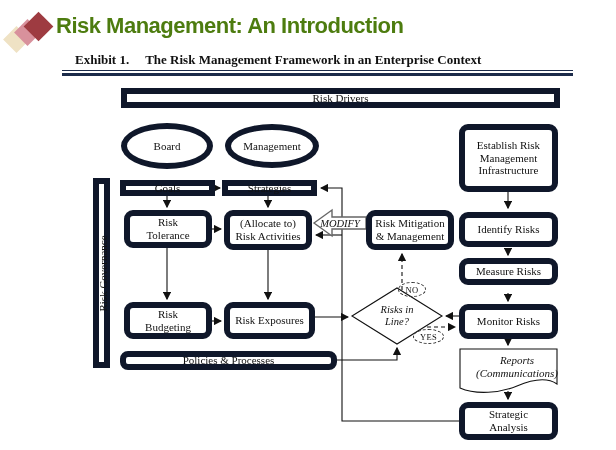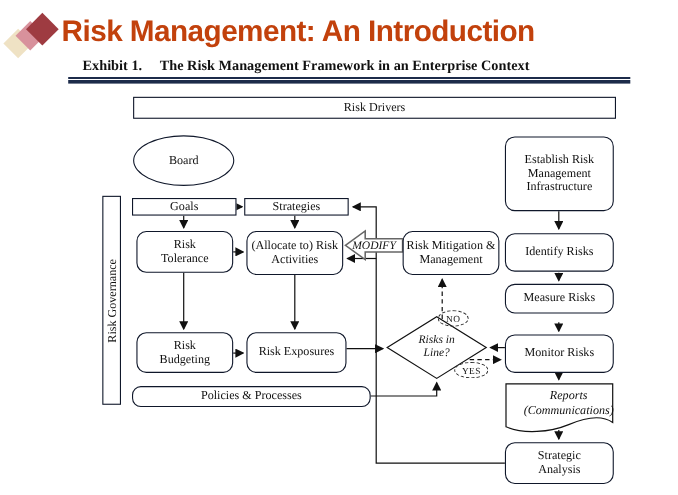--- a/index.html
+++ b/index.html
@@ -5,30 +5,30 @@
   html,body{margin:0;padding:0;background:#fff;}
   .canvas{position:relative;width:616px;height:450px;background:#fff;overflow:hidden;
           font-family:"Liberation Serif",serif;color:#111;}
   
   .logo-diamond{position:absolute;transform:rotate(45deg);}
   .d1{width:19px;height:19px;left:7px;top:30px;background:#EFE2C4;}
   .d2{width:19px;height:19px;left:18px;top:23px;background:#D8919C;}
   .d3{width:21px;height:21px;left:28px;top:16px;background:#9E3B41;}
   .page-title{position:absolute;left:56px;top:13px;width:540px;
               font-family:"Liberation Sans",sans-serif;font-weight:bold;
-              font-size:27px;letter-spacing:-0.5px;color:#c2410c;white-space:nowrap;}
+              font-size:22px;letter-spacing:-0.5px;color:#4d7c0f;white-space:nowrap;}
   .exhibit{position:absolute;left:75px;top:52px;width:520px;font-weight:bold;
            font-size:13px;white-space:nowrap;}
   .exhibit .gap{display:inline-block;width:16px;}
   .rule{position:absolute;left:62px;top:70px;width:511px;height:6px;
         background:linear-gradient(#1C2B4A 0 1.5px,#fff 1.5px 2.6px,#1C2B4A 2.6px 100%);}
   
   .flow{position:absolute;left:0;top:0;width:616px;height:450px;}
   .connectors{position:absolute;left:0;top:0;z-index:1;}
-  .node{position:absolute;z-index:2;box-sizing:border-box;border:1px solid #0f172a;
+  .node{position:absolute;z-index:2;box-sizing:border-box;border:6px solid #0f172a;
         background:#fff;display:flex;align-items:center;justify-content:center;
         text-align:center;font-size:11px;line-height:1.15;}
   .rect{border-radius:0;}
   .round{border-radius:9px;}
   .soft{border-radius:8px;}
   .ellipse{border-radius:50%;}
   .overlay-label{position:absolute;z-index:3;display:flex;align-items:center;
         justify-content:center;text-align:center;background:transparent;border:none;font-style:italic;}
   .dashed-ellipse{position:absolute;z-index:4;box-sizing:border-box;
         border:1px dashed #333;border-radius:50%;background:transparent;
@@ -82,20 +82,21 @@
         <path d="M402,290 L402,254" marker-end="url(#arr)"></path>
         <path d="M427,327 L455,327" marker-end="url(#arr)"></path>
       </g>
       <polygon points="352,316 397,288 442,316 397,344" fill="#fff" stroke="#111" stroke-width="1.1"></polygon>
       <polygon points="314,223 332,210 332,217 366,217 366,229 332,229 332,236" fill="#fff" stroke="#666" stroke-width="1.4"></polygon>
       <path d="M460,349 L557,349 L557,384 C547,377 531,380 517,386 C500,393 476,395 460,388 Z" fill="#fff" stroke="#111" stroke-width="1.1"></path>
     </svg>
 
     <div class="node rect" style="left:121px;top:88px;width:439px;height:20px;">Risk Drivers</div>
     <div class="node ellipse" style="left:121px;top:123px;width:92px;height:46px;">Board</div>
+    <div class="node ellipse" style="left:225px;top:124px;width:94px;height:44px;">Management</div>
     <div class="node round" style="left:459px;top:124px;width:99px;height:68px;padding:0 6px;">Establish Risk Management Infrastructure</div>
 
     <div class="node rect" style="left:93px;top:178px;width:17px;height:190px;"></div>
     <div class="vlabel" style="left:6.5px;top:264.5px;width:190px;height:17px;">Risk Governance</div>
 
     <div class="node rect" style="left:120px;top:180px;width:95px;height:16px;">Goals</div>
     <div class="node rect" style="left:222px;top:180px;width:95px;height:16px;">Strategies</div>
     <div class="node round" style="left:124px;top:210px;width:88px;height:38px;padding:0 12px;">Risk Tolerance</div>
     <div class="node round" style="left:224px;top:210px;width:88px;height:40px;">(Allocate to) Risk Activities</div>
     <div class="node round" style="left:366px;top:210px;width:88px;height:40px;text-align:center;">Risk Mitigation &amp; Management</div>

